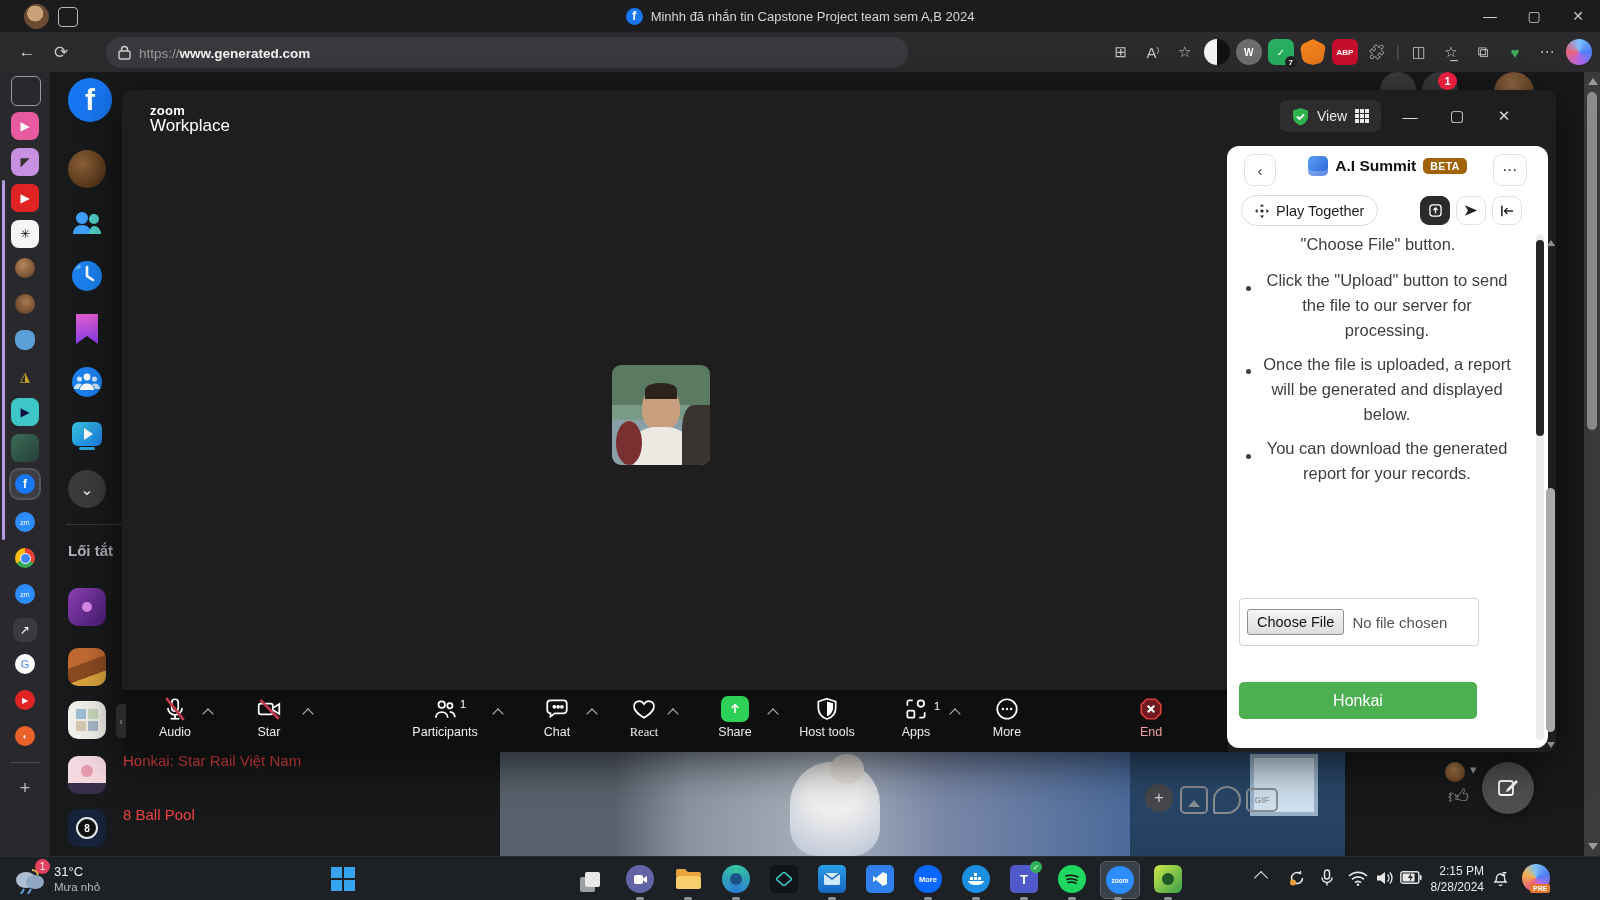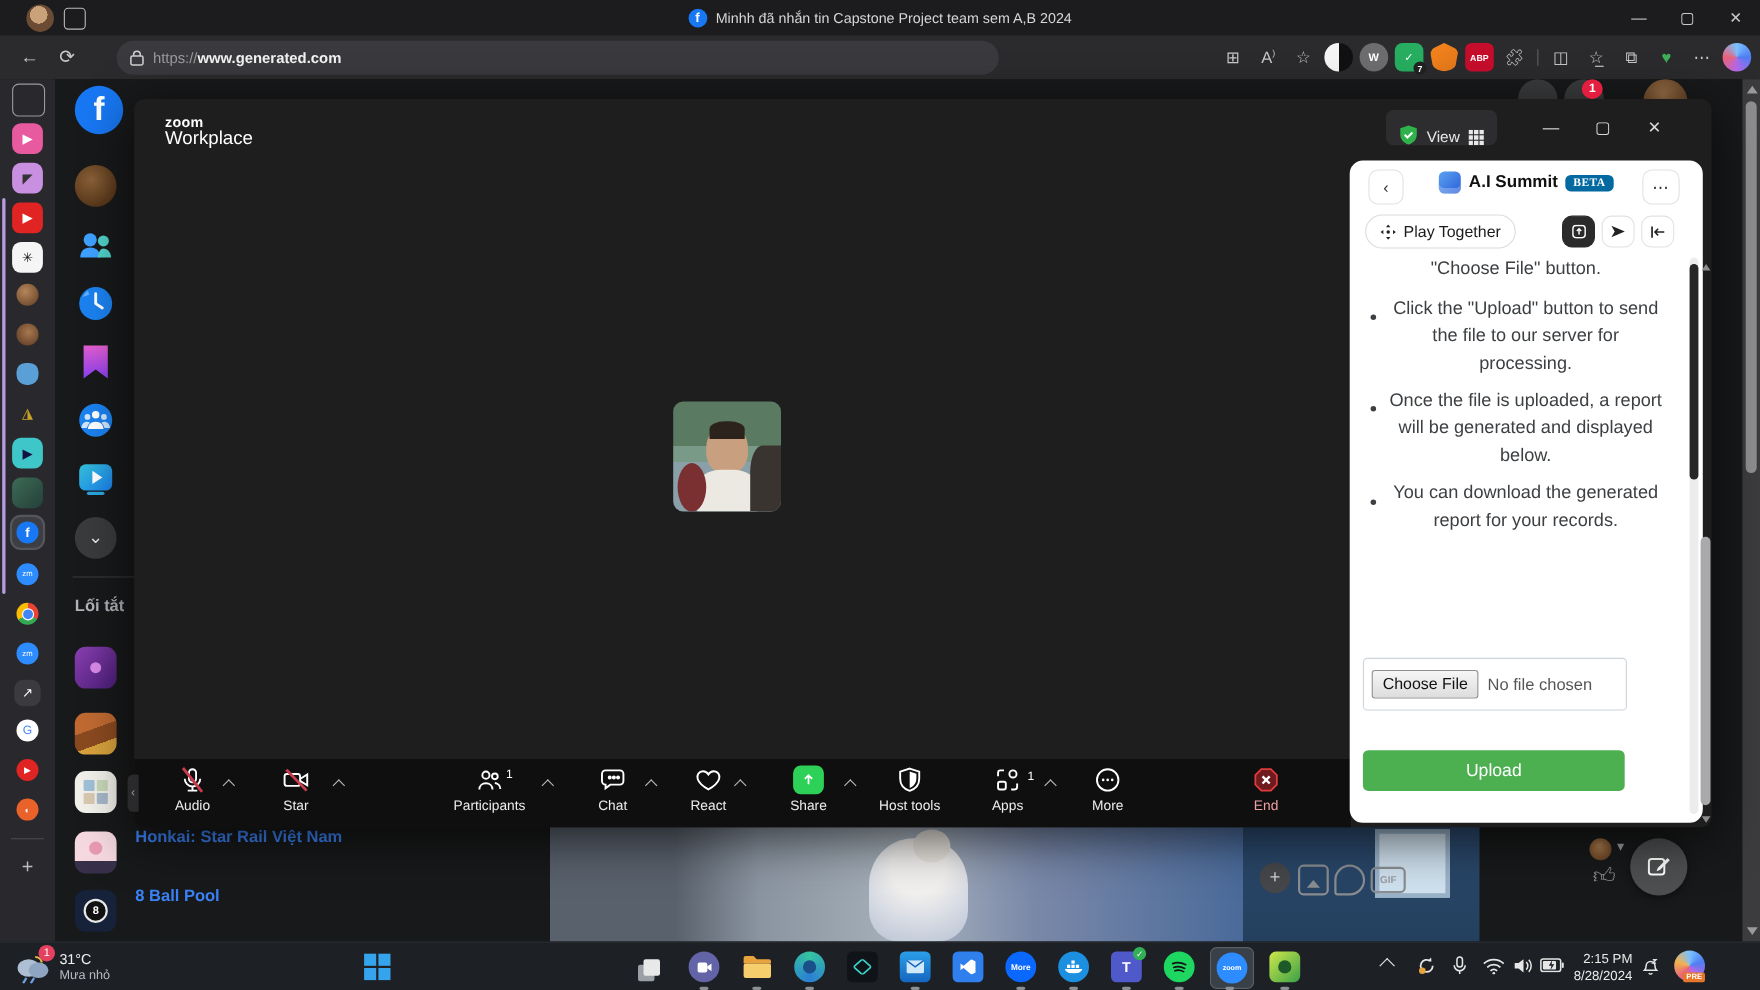--- a/index.html
+++ b/index.html
@@ -18,40 +18,40 @@
   .ext-row{position:absolute;right:8px;top:36px;height:32px;display:flex;align-items:center;gap:6px;}
   .ext{width:26px;height:26px;border-radius:50%;display:flex;align-items:center;justify-content:center;font-size:10px;font-weight:bold;color:#fff;position:relative;}
   .tb-glyph{color:#c6c6c6;font-size:15px;width:26px;text-align:center;}
   
   .edge-side{left:0;top:72px;width:50px;height:784px;background:#29292d;}
   .esi{position:absolute;left:11px;width:28px;height:28px;border-radius:8px;display:flex;align-items:center;justify-content:center;font-size:12px;color:#fff;}
   .esi.small{left:15px;width:20px;height:20px;border-radius:50%;font-size:8px;}
   
   .fb-page{left:50px;top:72px;width:1550px;height:784px;background:#18191a;}
   .fbi{position:absolute;left:18px;width:38px;height:38px;border-radius:10px;display:flex;align-items:center;justify-content:center;}
-  .fb-label{color:#3b82f6;font-size:15px;font-weight:bold;}
+  .fb-label{color:#ef4444;font-size:15px;font-weight:normal;}
   .fb-scrollbar{left:1584px;top:72px;width:16px;height:784px;background:#3c3c3f;}
   
   .zoomwin{left:122px;top:90px;width:1434px;height:662px;background:#1e1e1f;border-radius:9px;
      box-shadow:0 10px 45px rgba(0,0,0,.65);}
   .z-titlebar{left:0;top:0;width:100%;height:56px;}
   .z-logo-small{font-size:13px;font-weight:bold;color:#fff;letter-spacing:.3px;}
   .z-logo-big{font-size:17px;color:#fff;margin-top:-2px;}
-  .view-pill{display:flex;align-items:flex-end;gap:8px;background:#2d2d30;border-radius:7px;height:32px;padding:0 12px;color:#e8e8e8;font-size:14px;}
+  .view-pill{display:flex;align-items:center;gap:8px;background:#2d2d30;border-radius:7px;height:32px;padding:0 12px;color:#e8e8e8;font-size:14px;margin-left:20px;}
   .z-winbtn{width:40px;height:32px;display:flex;align-items:center;justify-content:center;color:#d8d8d8;font-size:15px;}
   .z-toolbar{left:0;bottom:0;width:1106px;height:62px;background:#0f0f10;border-bottom-left-radius:9px;display:block;}
   .zbtn{position:absolute;top:6px;width:84px;display:flex;flex-direction:column;align-items:center;gap:3px;}
   .zbtn .lab{color:#ececec;font-size:12.5px;white-space:nowrap;}
   .chev{position:absolute;width:7px;height:7px;border-left:1.6px solid #bdbdbd;border-top:1.6px solid #bdbdbd;transform:rotate(45deg);}
   .zbadge{position:absolute;color:#fff;font-size:11px;}
   .nametag{display:flex;align-items:center;gap:5px;background:rgba(12,12,12,.75);border-radius:4px;padding:2px 8px 2px 5px;color:#e8e8e8;font-size:12.5px;}
   
   .panel{left:1105px;top:56px;width:321px;height:602px;background:#fff;border-radius:12px;color:#202124;}
   .pbtn{position:absolute;border:1px solid #e2e2e2;border-radius:9px;background:#fff;display:flex;align-items:center;justify-content:center;color:#333;}
-  .beta{background:#0369a1;color:#fff;font-size:10.5px;font-weight:bold;padding:2px 7px;border-radius:5px;letter-spacing:.4px;font-family:Liberation Serif, serif;}
+  .beta{background:#a16207;color:#fff;font-size:10.5px;font-weight:bold;padding:2px 7px;border-radius:5px;letter-spacing:.4px;}
   .pill{position:absolute;border:1px solid #dcdcdc;border-radius:16px;background:#fff;display:flex;align-items:center;gap:7px;padding:0 13px;height:29px;font-size:14.5px;color:#1c1c1c;}
   .ptext{color:#3d4043;font-size:16.5px;line-height:25px;text-align:center;}
   .bullet-dot{position:absolute;left:19px;width:5px;height:5px;border-radius:50%;background:#3d4043;}
   .upload-btn{position:absolute;left:12px;width:238px;height:37px;background:#4caf50;border:none;border-radius:5px;color:#fff;font-size:16px;font-family:inherit;}
   .file-box{position:absolute;left:12px;width:236px;height:46px;border:1px solid #ced4da;border-radius:4px;background:#fff;display:flex;align-items:center;padding:0 1px;text-align:center;}
   .choose-btn{border:1px solid #8f8f8f;border-radius:3px;background:linear-gradient(#f6f6f6,#dddddd);font-size:14.5px;color:#111;padding:4px 9px;margin-left:6px;}
   .nofile{color:#555;font-size:15px;margin-left:8px;}
   
   .taskbar{left:0;top:856px;width:1600px;height:44px;background:#1d2125;border-top:1px solid #2a2e33;}
   .tk-ic{position:absolute;top:8px;width:28px;height:28px;border-radius:6px;display:flex;align-items:center;justify-content:center;color:#fff;font-size:10px;font-weight:bold;}
@@ -340,21 +340,21 @@
       <svg width="26" height="26" viewBox="0 0 24 24" fill="none" stroke="#fff" stroke-width="1.6">
           <path d="M5 4h12a3 3 0 0 1 3 3v6a3 3 0 0 1-3 3H9l-4 3v-3a3 3 0 0 1-3-3V7a3 3 0 0 1 3-3z" transform="translate(1,0)"></path>
           <circle cx="9.5" cy="10" r="0.9" fill="#fff"></circle>
           <circle cx="13" cy="10" r="0.9" fill="#fff"></circle>
           <circle cx="16.5" cy="10" r="0.9" fill="#fff"></circle>
         </svg>
       <span class="lab">Chat</span>
     </div>
     <span class="chev" style="left:466px;top:20px;"></span>
 
-    <div class="zbtn" style="left:480px;">
+    <div class="zbtn" style="left:480px;font-family:Liberation Serif, serif;">
       <svg width="26" height="26" viewBox="0 0 24 24" fill="none" stroke="#fff" stroke-width="1.6">
           <path d="M12 20s-7.5-4.3-9-8.8C2 8 4 4.7 7.5 4.7c2.4 0 3.9 1.7 4.5 2.7.6-1 2.1-2.7 4.5-2.7C20 4.7 22 8 21 11.2 19.5 15.7 12 20 12 20z"></path>
         </svg>
       <span class="lab">React</span>
     </div>
     <span class="chev" style="left:547px;top:20px;"></span>
 
     <div class="zbtn" style="left:571px;">
       <div style="width:28px;height:26px;border-radius:7px;background:#2ed158;display:flex;align-items:center;justify-content:center;">
         <svg width="16" height="16" viewBox="0 0 24 24">
@@ -450,21 +450,21 @@
 
     <span class="bullet-dot" style="top:308px;"></span>
     <div class="ab ptext" style="left:34px;top:290px;width:252px;">You can download the generated report for your records.</div>
 
 
     <div class="file-box" style="top:452px;">
       <span class="choose-btn">Choose File</span>
       <span class="nofile">No file chosen</span>
     </div>
 
-    <button class="upload-btn" style="top:536px;">Upload</button>
+    <button class="upload-btn" style="top:536px;">Honkai</button>
 
     <div class="ab" style="left:309px;top:88px;width:8px;height:506px;background:#ececec;border-radius:4px;">
       <div class="ab" style="left:0;top:6px;width:8px;height:196px;background:#262626;border-radius:4px;"></div>
     </div>
   </div>
 
   <div class="ab" style="left:1424px;top:150px;width:10px;height:508px;">
     <div class="ab" style="left:1px;top:0;width:0;height:0;border-left:4px solid transparent;border-right:4px solid transparent;border-bottom:6px solid #8d8d8d;"></div>
     <div class="ab" style="left:0;top:248px;width:9px;height:244px;border-radius:5px;background:#a9a9ab;"></div>
     <div class="ab" style="left:1px;bottom:0;width:0;height:0;border-left:4px solid transparent;border-right:4px solid transparent;border-top:6px solid #8d8d8d;"></div>

